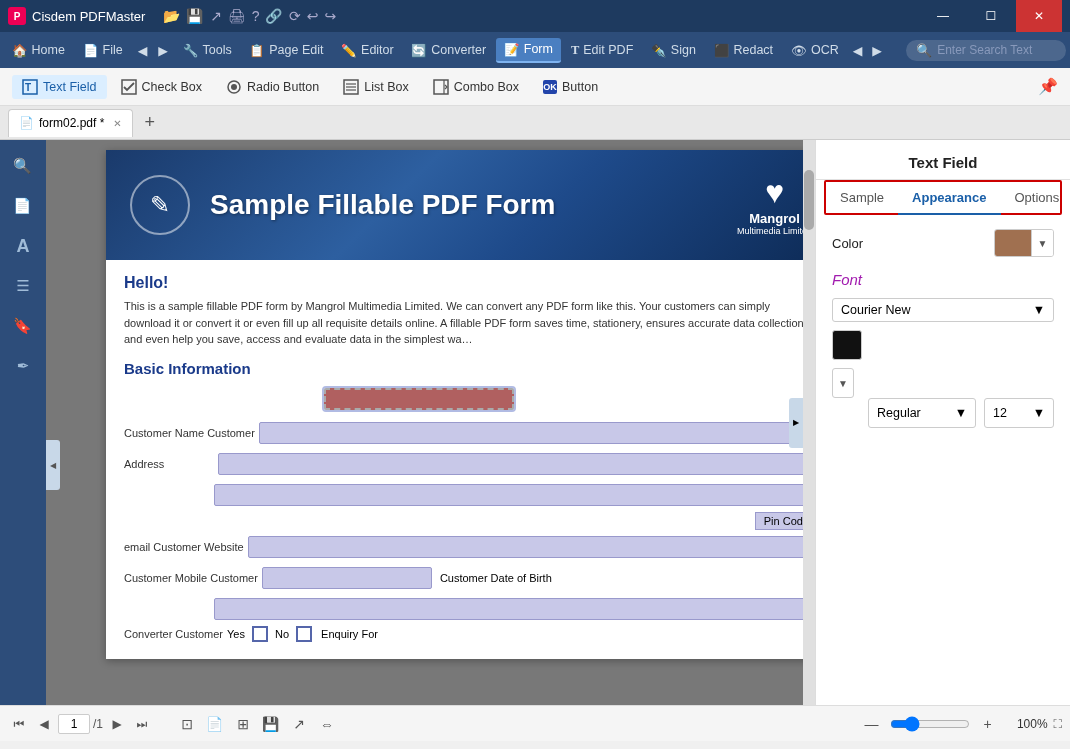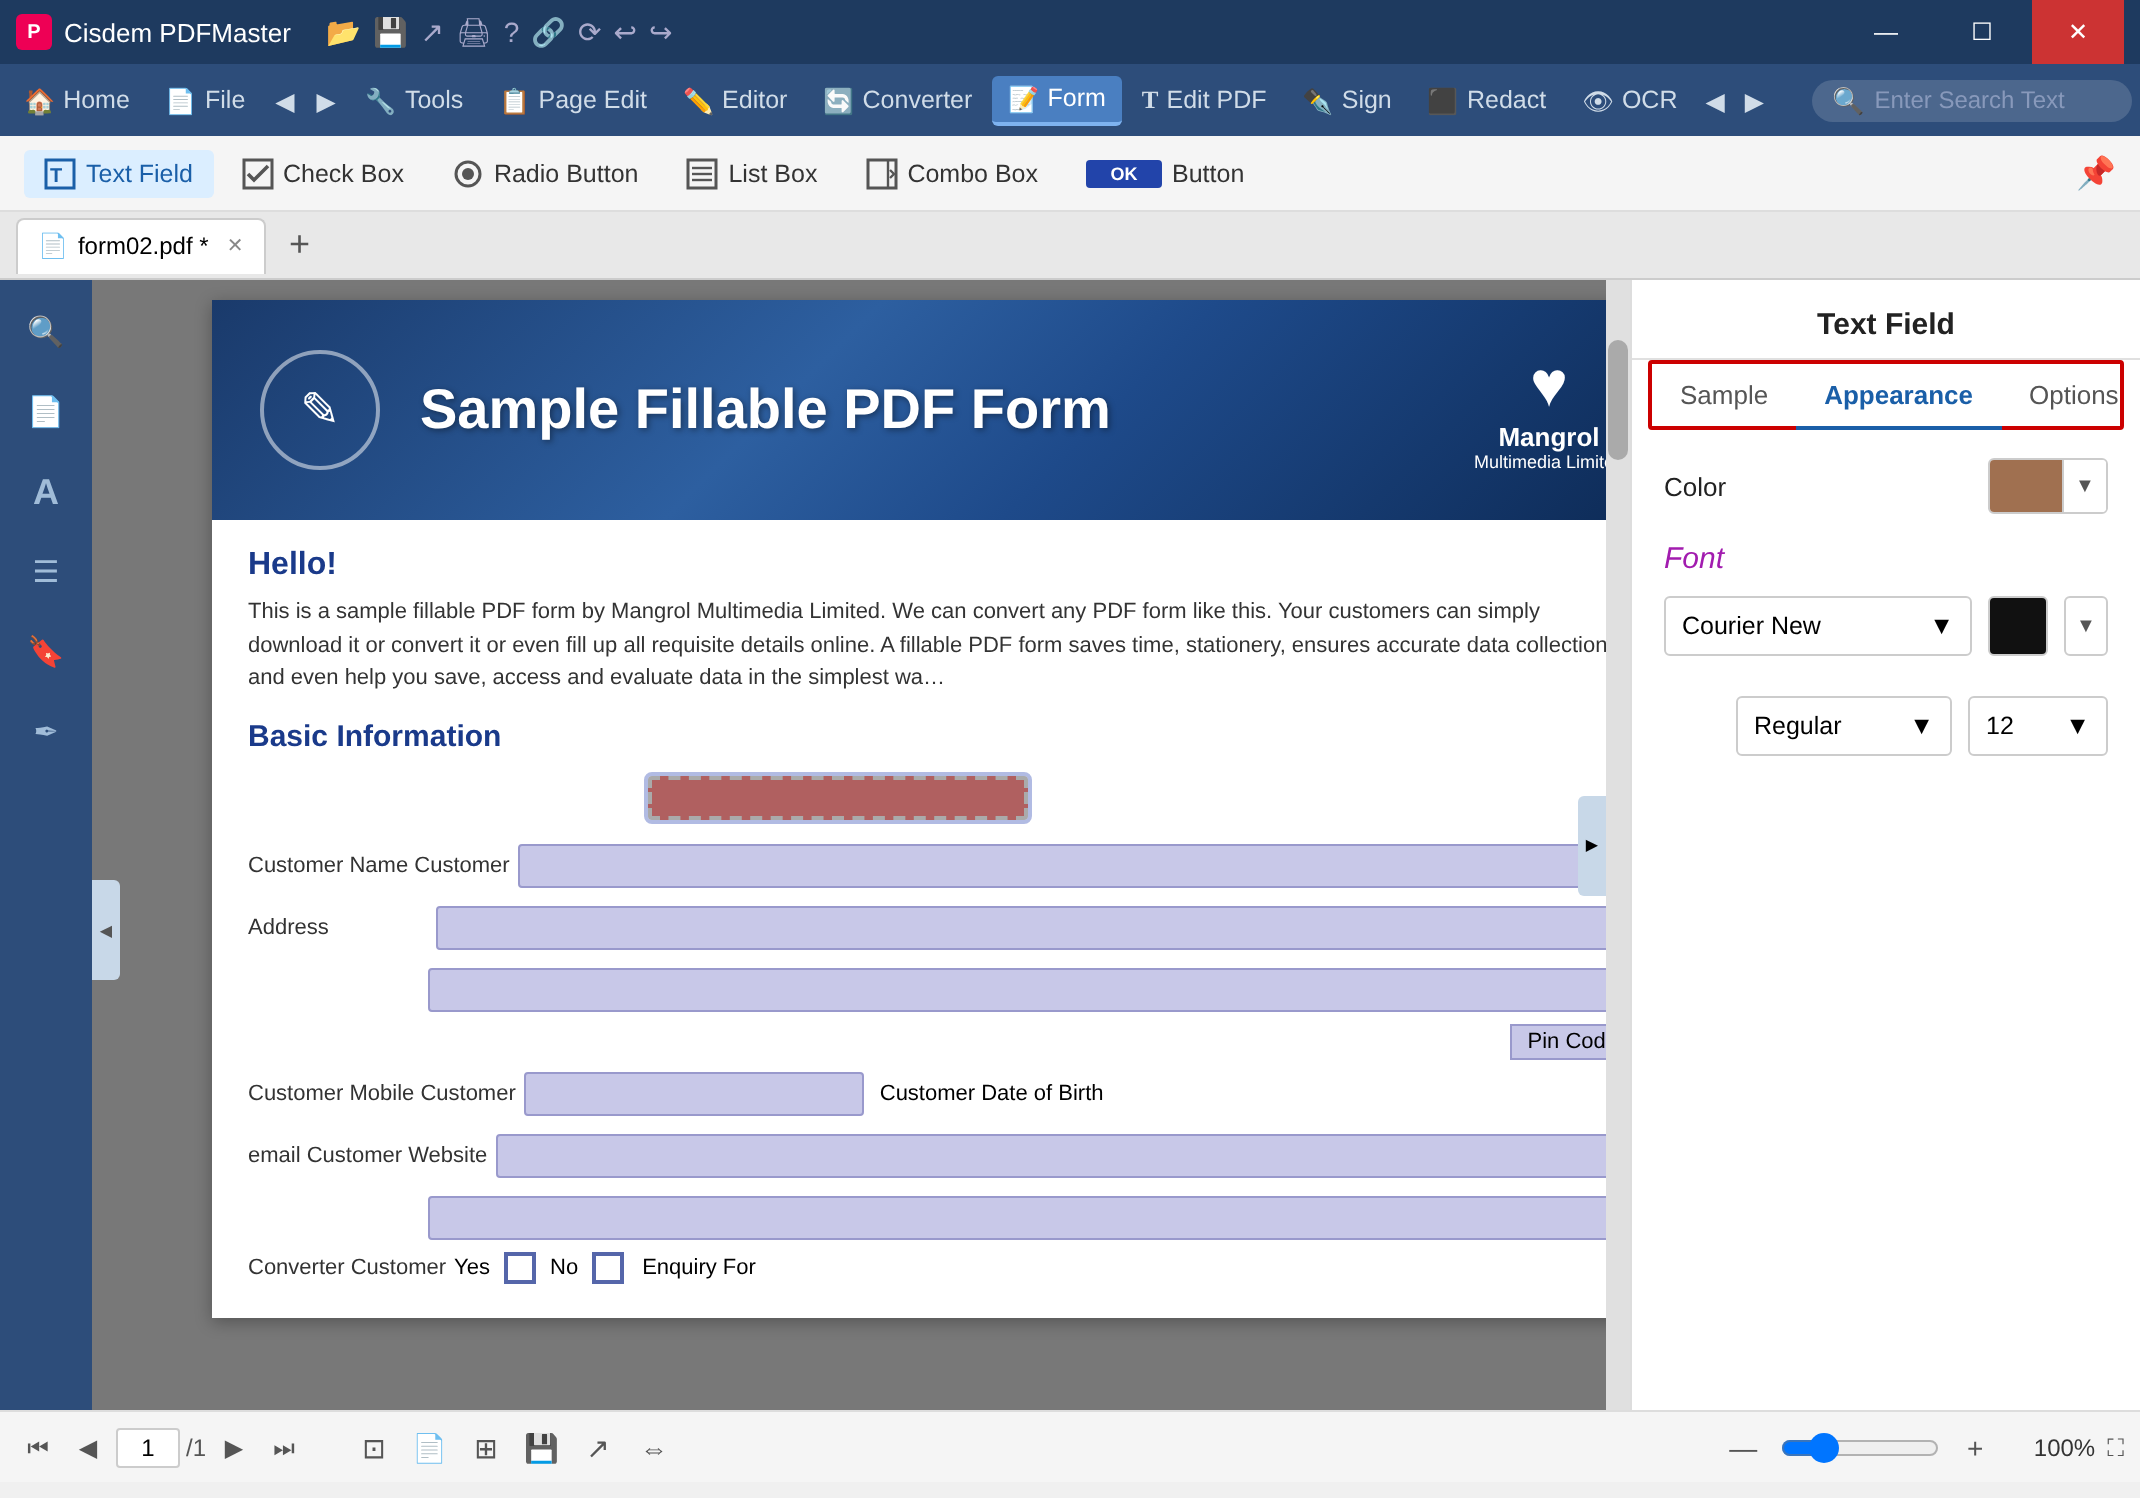--- a/index.html
+++ b/index.html
@@ -231,21 +231,21 @@
     .panel-label { font-size: 13px; color: #222; }
     .color-swatch-btn {
       display: flex; align-items: center; gap: 0;
       border: 1px solid #ccc; border-radius: 3px; cursor: pointer;
       height: 28px; overflow: hidden;
     }
     .color-swatch { width: 36px; height: 28px; background: #a07050; }
     .color-chevron { width: 22px; height: 28px; display: flex; align-items: center; justify-content: center; background: white; font-size: 10px; color: #555; border-left: 1px solid #ccc; }
     .font-section { margin-bottom: 8px; }
     .font-section-label { font-size: 15px; color: #a21caf; margin-bottom: 10px; font-style: italic; }
-    .font-select-row { display: flex; gap: 8px; margin-bottom: 20px; }
+    .font-select-row { display: flex; gap: 8px; margin-bottom: 0; flex-direction: column; }
     .font-select {
       display: flex; align-items: center; justify-content: space-between;
       border: 1px solid #ccc; border-radius: 3px; padding: 4px 8px;
       cursor: pointer; background: white; font-size: 12.5px;
       height: 30px;
     }
     .font-select.name { flex: 1; }
     .font-color-btn {
       width: 30px; height: 30px;
       background: #111; border: 1px solid #ccc; border-radius: 3px;
@@ -426,21 +426,21 @@
     <span class="toolbar-icon">
       <svg width="16" height="16" viewBox="0 0 16 16">
           <rect x="1" y="1" width="14" height="14" fill="none" stroke="#555" stroke-width="1.5"></rect>
           <line x1="11" y1="1" x2="11" y2="15" stroke="#555" stroke-width="1.2"></line>
           <polyline points="12,6 14,8 12,10" fill="none" stroke="#555" stroke-width="1.2"></polyline>
         </svg>
     </span>
     <span>Combo Box</span>
   </div>
   <div class="toolbar-btn">
-    <span class="toolbar-icon" style="background:#2244aa;color:white;font-size:9px;font-weight:bold;width:38px;height:14px;border-radius:2px;display:flex;align-items:center;justify-content:center;">OK</span>
+    <span class="toolbar-icon" style="background:#2244aa;color:white;font-size:9px;font-weight:bold;width:14px;height:14px;border-radius:2px;display:flex;align-items:center;justify-content:center;">OK</span>
     <span>Button</span>
   </div>
   <span class="toolbar-pin" style="margin-left:auto;">📌</span>
 </div>
 
 <div class="tabbar">
   <div class="tab">
     <span>📄</span>
     <span>form02.pdf *</span>
     <span class="tab-close">✕</span>
@@ -500,28 +500,28 @@
           <div style="width:90px;"></div>
           <div class="field-box" style="flex:1;"></div>
         </div>
 
         <div class="pin-code-row">
           <div style="flex:1;"></div>
           <span class="pin-code-label">Pin Code</span>
         </div>
 
         <div class="field-row">
+          <div class="field-label">email Customer Website</div>
+          <div class="field-box" style="flex:1;"></div>
+        </div>
+
+        <div class="field-row">
           <div class="field-label">Customer Mobile  Customer</div>
           <div class="field-box" style="width:170px;"></div>
           <span style="font-size:11px;margin-left:4px;">Customer Date of Birth</span>
-        </div>
-
-        <div class="field-row">
-          <div class="field-label">email Customer Website</div>
-          <div class="field-box" style="flex:1;"></div>
         </div>
 
         <div style="display:flex;margin:3px 0;">
           <div style="width:90px;"></div>
           <div class="field-box" style="flex:1;"></div>
         </div>
 
         <div class="field-row">
           <div class="field-label">Converter Customer</div>
           <span style="font-size:11px;margin-right:3px;">Yes</span>

